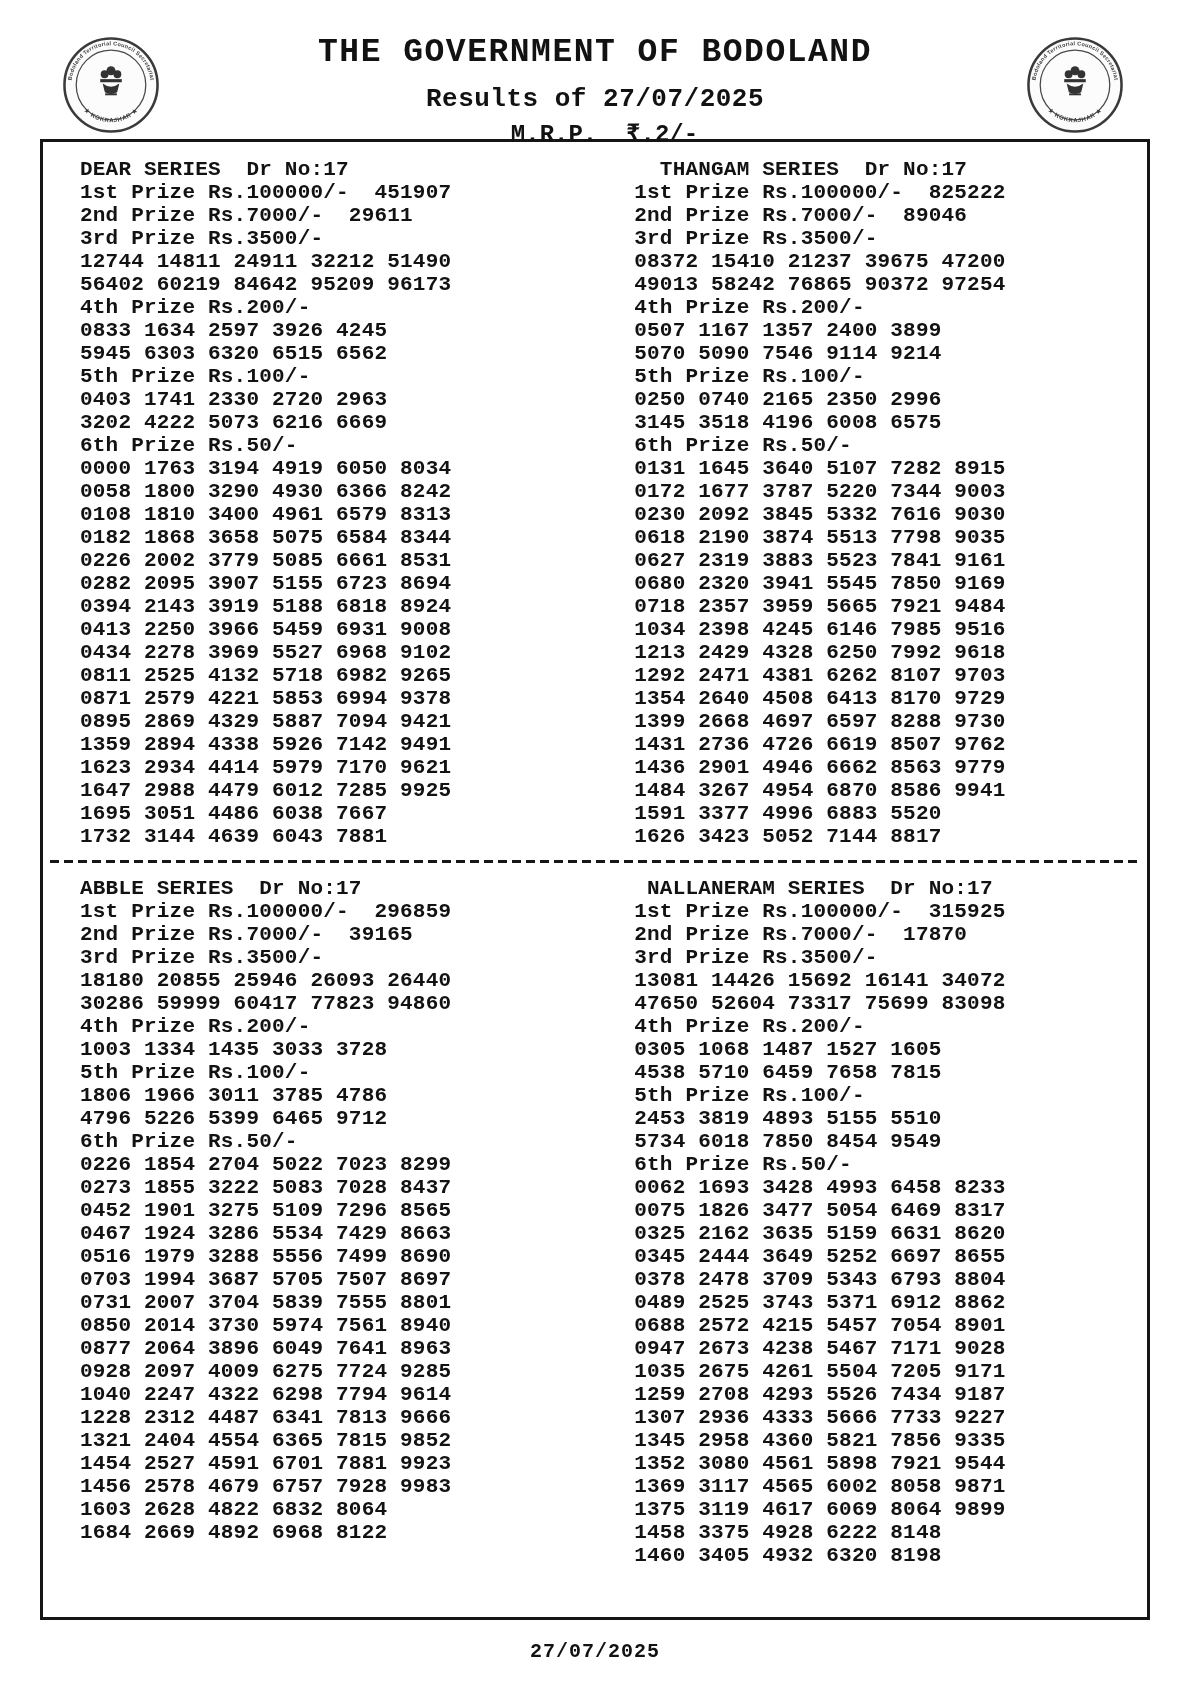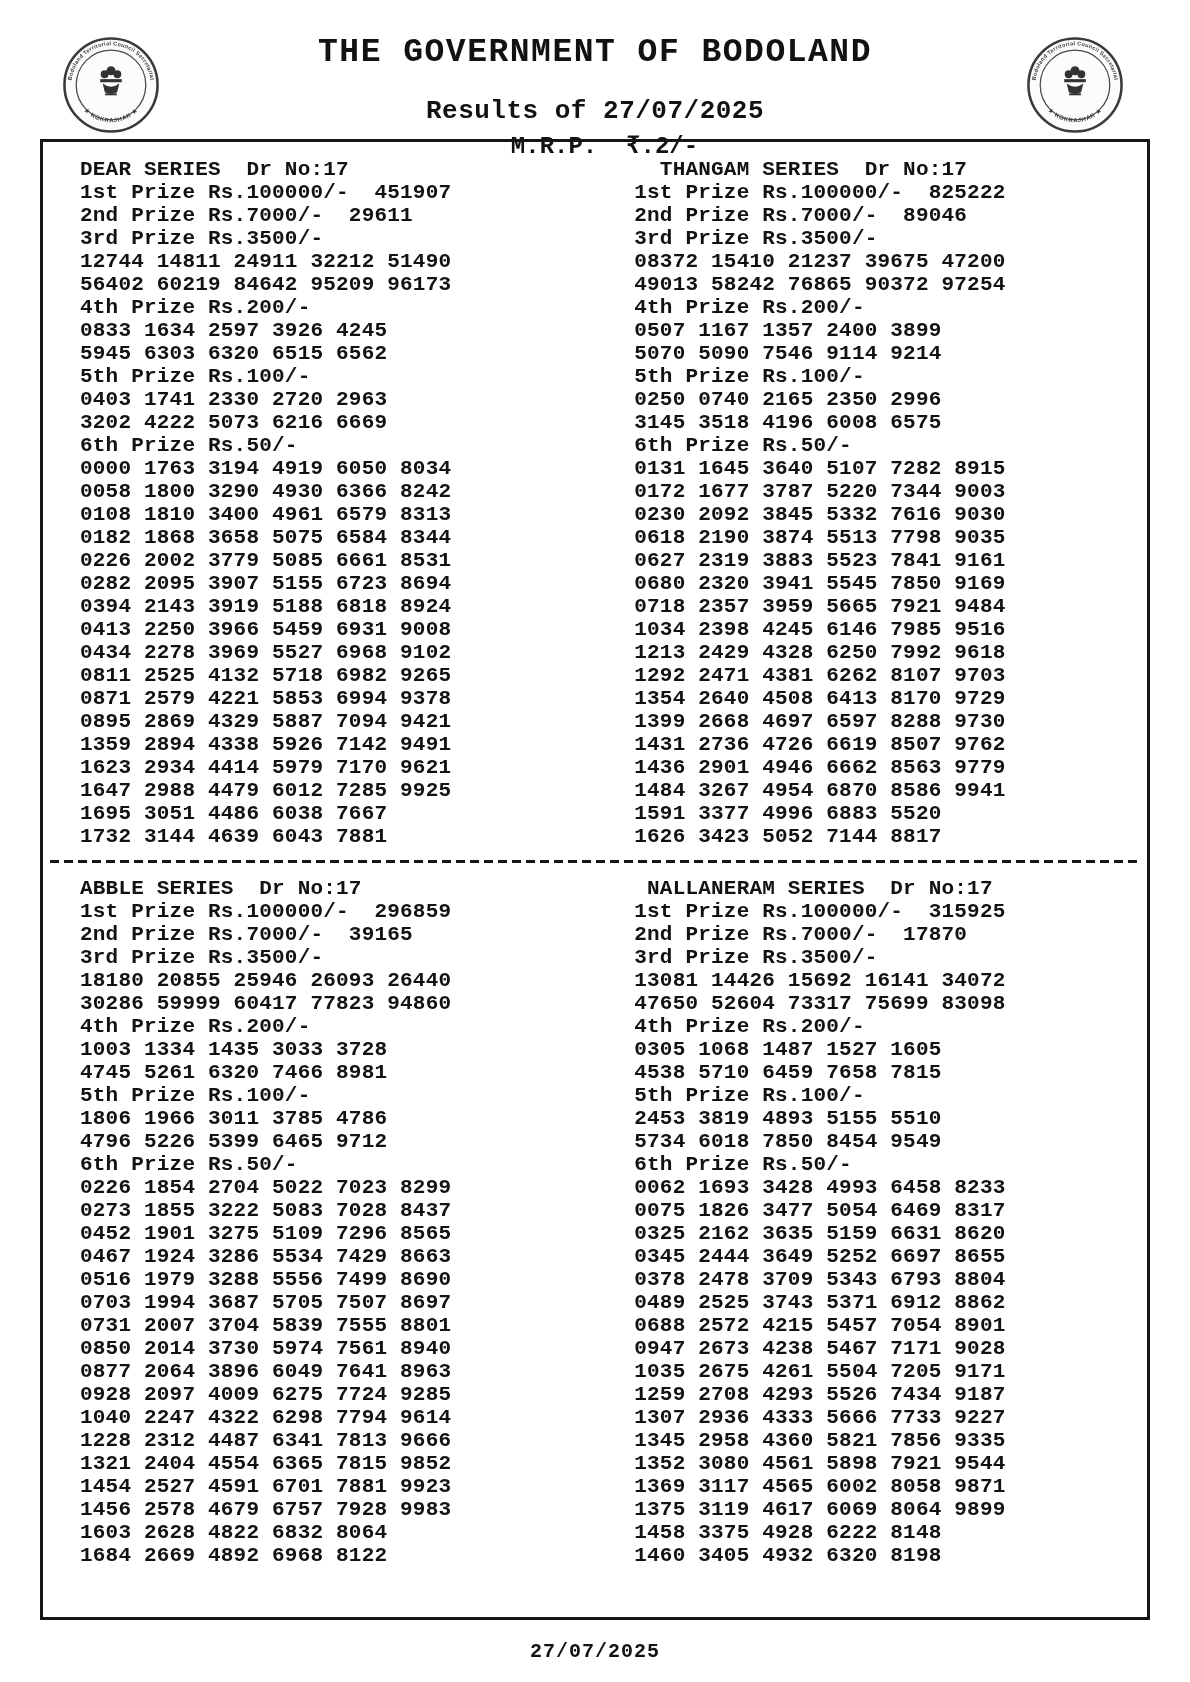--- a/index.html
+++ b/index.html
@@ -10,21 +10,21 @@
     font-weight:bold; color:#121212; overflow:hidden;
   }
   
   .hdr { position:relative; height:139px; }
   .emblem { position:absolute; top:36px; width:98px; height:98px; }
   .emblem.left  { left:62px; }
   .emblem.right { left:1026px; }
   .emblem text { font-family:"Liberation Sans",sans-serif; font-weight:bold; fill:#3c3c3c; }
   .hdr-text { text-align:center; padding-top:34px; }
   .title    { font-size:33px; letter-spacing:1.5px; white-space:pre; }
-  .subtitle { font-size:26px; margin-top:25px; letter-spacing:0.5px; white-space:pre; }
+  .subtitle { font-size:26px; margin-top:13px; letter-spacing:0.5px; white-space:pre; }
   .mrp      { font-size:24px; margin-top:5px; white-space:pre;margin-left:19px; }
   
   .resultbox {
     position:absolute; left:40px; top:139px; width:1110px; height:1481px;
     border:3px solid #151515; padding-top:16px;
   }
   .half { display:flex;gap:34px; }
   .col  { width:50%; padding-left:37px; }
   .col.rightcol { padding-left:22px; }
   .line { white-space:pre; font-size:21px; line-height:23px; letter-spacing:0.2px; }
@@ -153,21 +153,20 @@
     <div class="half">
       <section class="col">
           <div class="line">ABBLE SERIES  Dr No:17</div>
           <div class="line">1st Prize Rs.100000/-  296859</div>
           <div class="line">2nd Prize Rs.7000/-  39165</div>
           <div class="line">3rd Prize Rs.3500/-</div>
           <div class="line">18180 20855 25946 26093 26440</div>
           <div class="line">30286 59999 60417 77823 94860</div>
           <div class="line">4th Prize Rs.200/-</div>
           <div class="line">1003 1334 1435 3033 3728</div>
-          <div class="line">4745 5261 6320 7466 8981</div>
           <div class="line">5th Prize Rs.100/-</div>
           <div class="line">1806 1966 3011 3785 4786</div>
           <div class="line">4796 5226 5399 6465 9712</div>
           <div class="line">6th Prize Rs.50/-</div>
           <div class="line">0226 1854 2704 5022 7023 8299</div>
           <div class="line">0273 1855 3222 5083 7028 8437</div>
           <div class="line">0452 1901 3275 5109 7296 8565</div>
           <div class="line">0467 1924 3286 5534 7429 8663</div>
           <div class="line">0516 1979 3288 5556 7499 8690</div>
           <div class="line">0703 1994 3687 5705 7507 8697</div>

